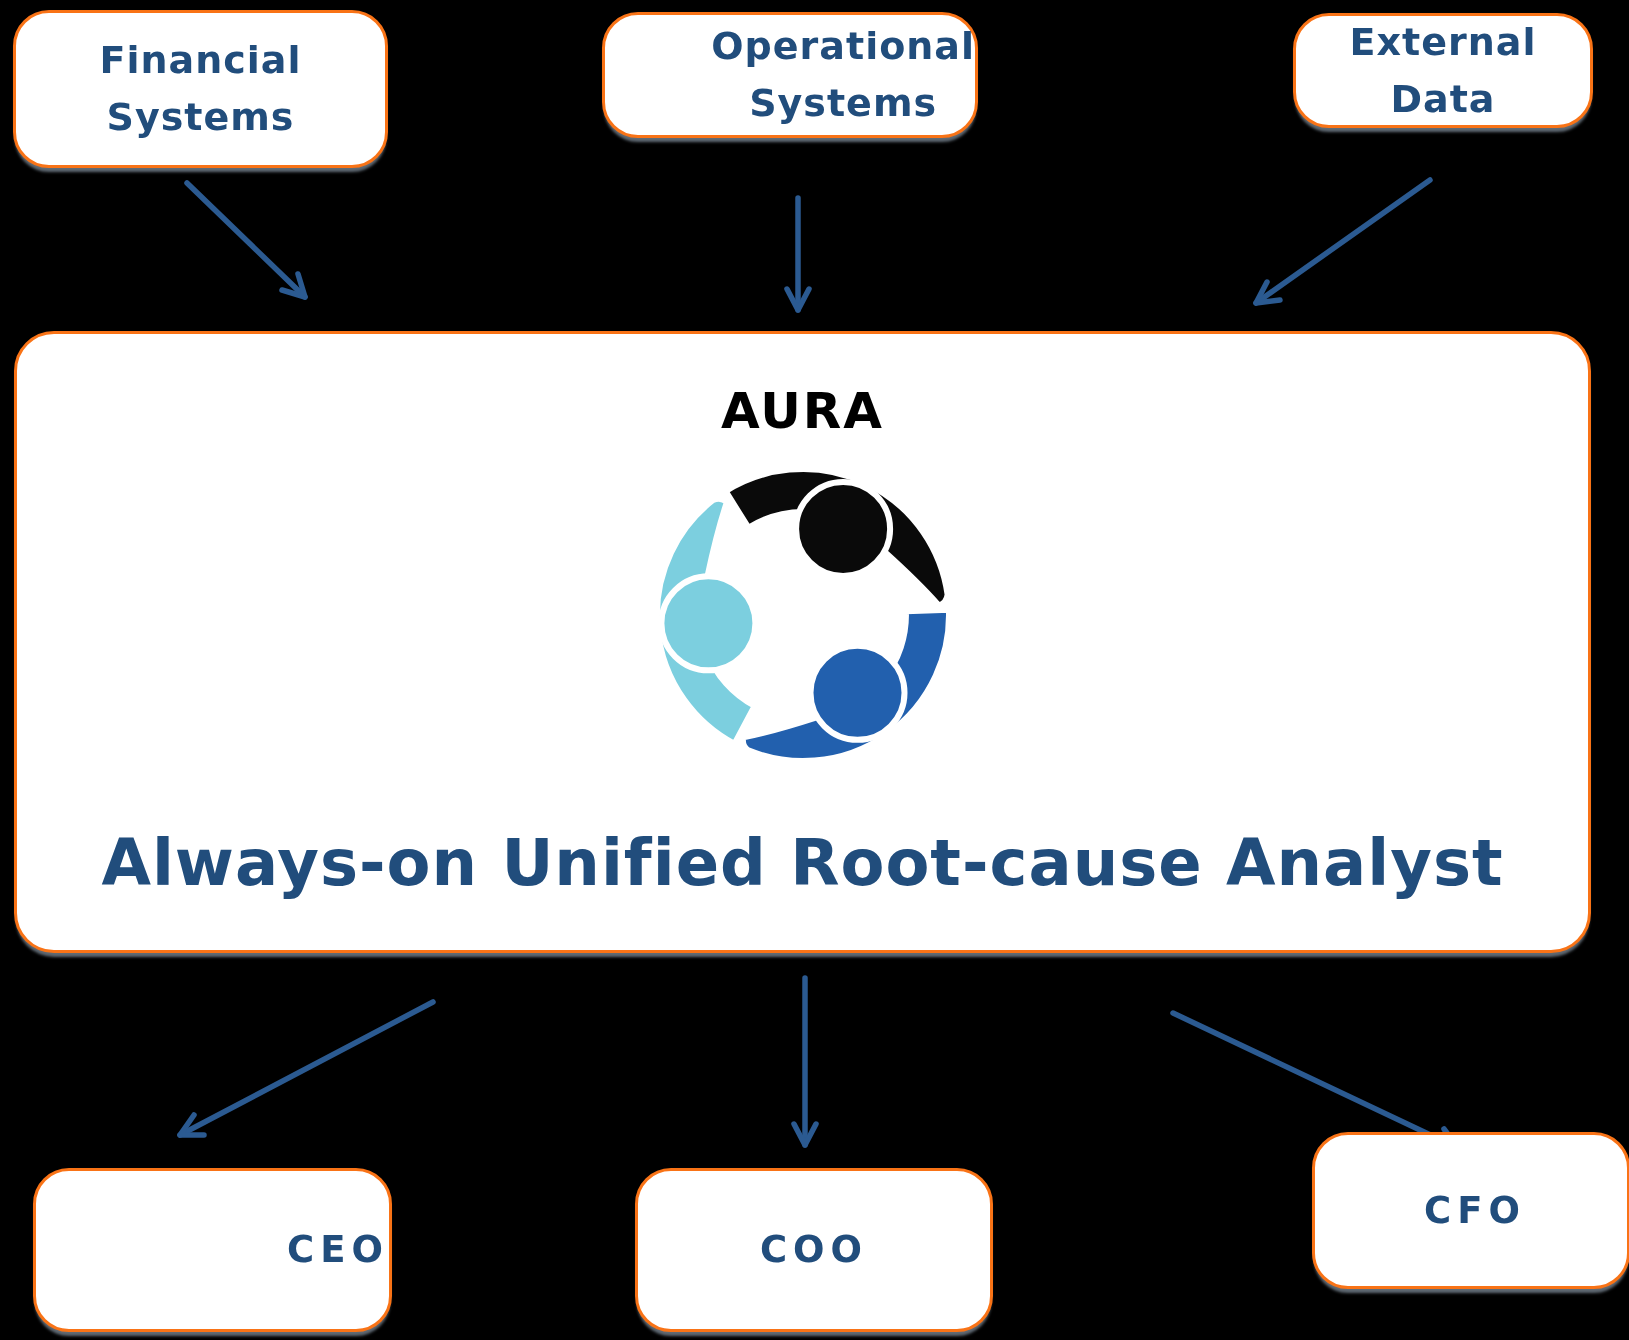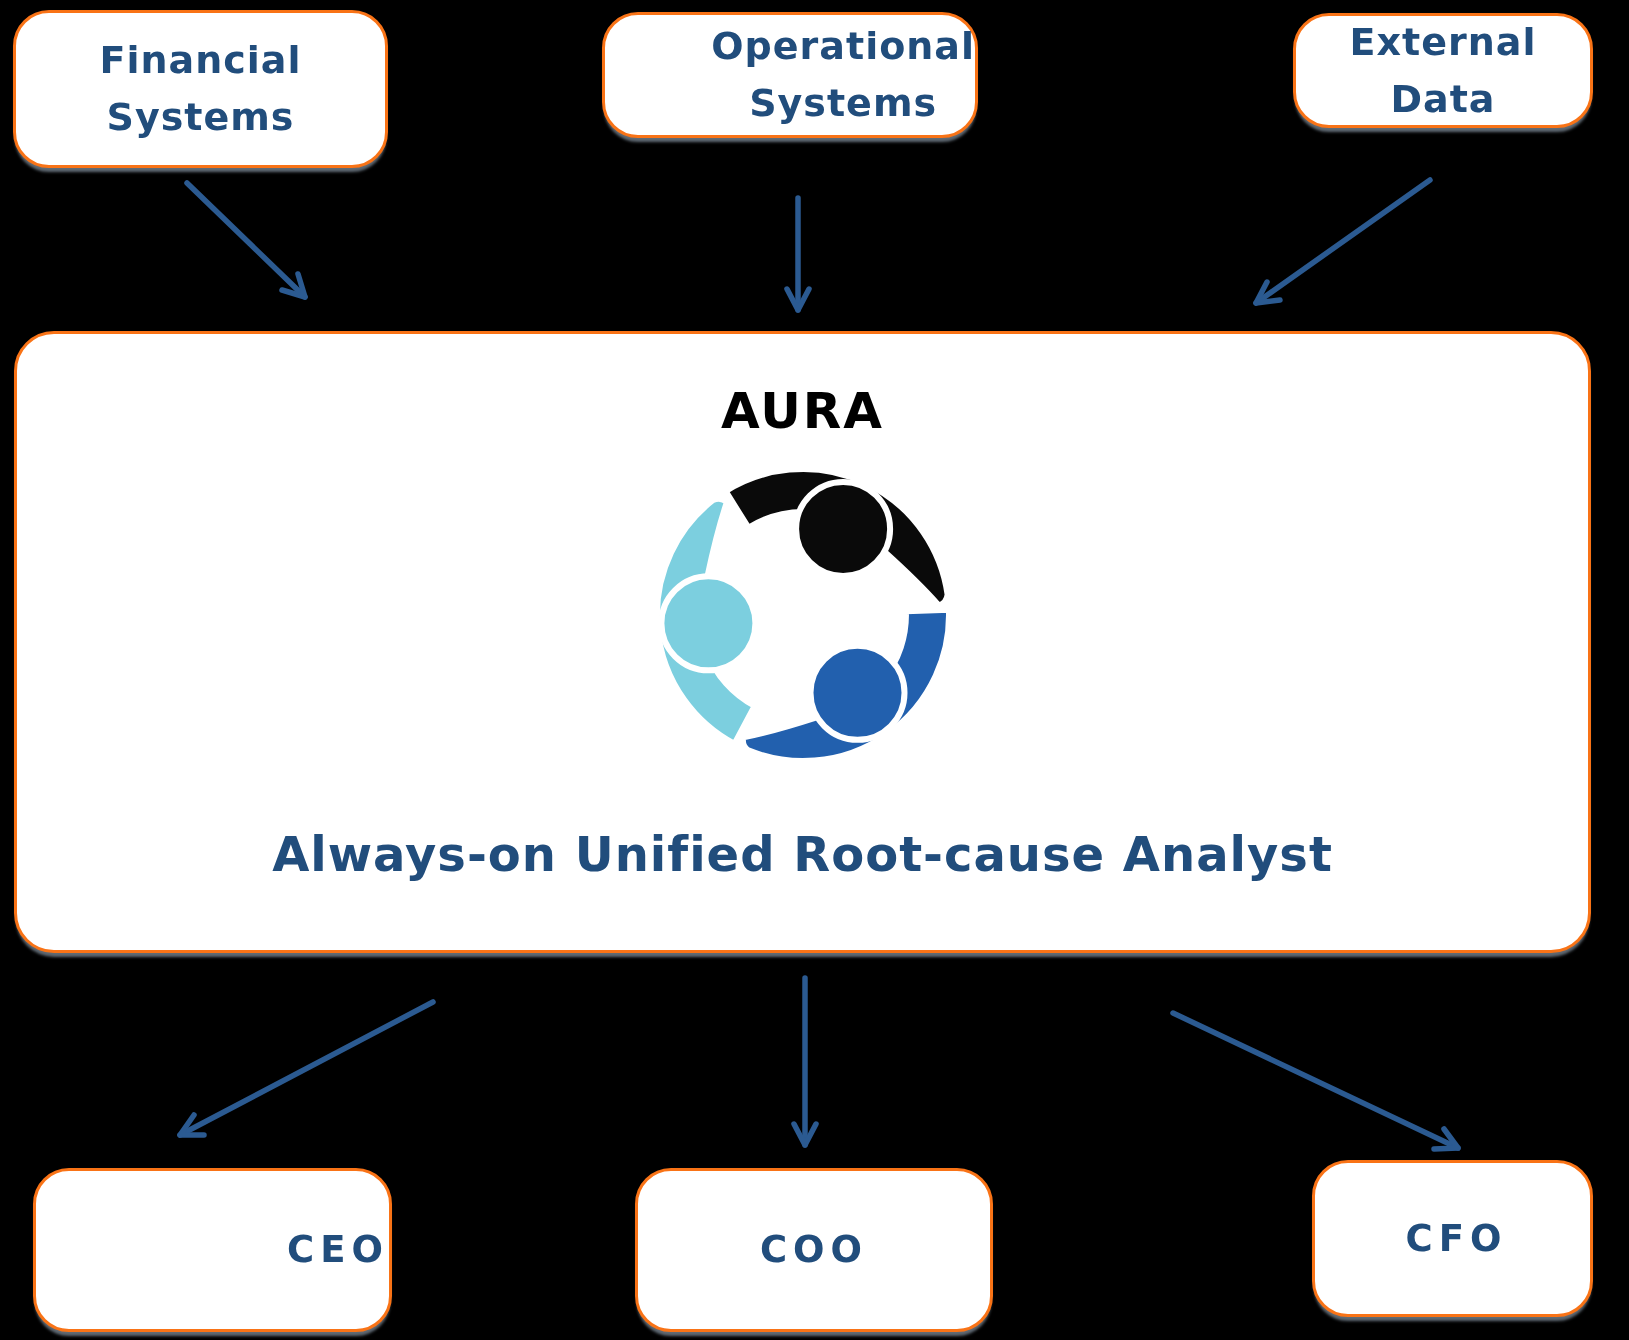--- a/index.html
+++ b/index.html
@@ -19,21 +19,21 @@
     white-space:pre-line;letter-spacing:1px;
   }
   .central{border-radius:40px;}
   .aura-title{
     position:absolute;top:48px;left:0;width:100%;text-align:center;
     color:#000000;font-weight:700;font-size:50px;letter-spacing:2px;
   }
   .aura-logo{position:absolute;left:636px;top:131px;width:300px;height:300px;}
   .aura-tagline{
     position:absolute;top:492px;left:0;width:100%;text-align:center;
-    color:#214d7c;font-weight:700;font-size:48px;letter-spacing:1px;
+    color:#214d7c;font-weight:700;font-size:64px;letter-spacing:1px;
   }
   .exec .node-label{letter-spacing:6px;font-size:37px;}
   .arrows{position:absolute;left:0;top:0;width:1629px;height:1340px;pointer-events:none;}
   .arrows g{fill:none;stroke-width:5.5;stroke-linecap:round;stroke-linejoin:round;}
 </style>
 </head>
 <body>
 
 <div class="canvas">
 
@@ -107,17 +107,17 @@
   </div>
 
   <div class="node exec" style="left:33px;top:1168px;width:359px;height:164px;justify-content:flex-end;">
     <div class="node-label">CEO</div>
   </div>
 
   <div class="node exec" style="left:635px;top:1168px;width:358px;height:164px;">
     <div class="node-label">COO</div>
   </div>
 
-  <div class="node exec" style="left:1312px;top:1160px;width:281px;height:157px;padding-left:8px;">
+  <div class="node exec" style="left:1312px;top:1132px;width:318px;height:157px;padding-left:8px;">
     <div class="node-label">CFO</div>
   </div>
 
 </div>
 
 </body></html>

